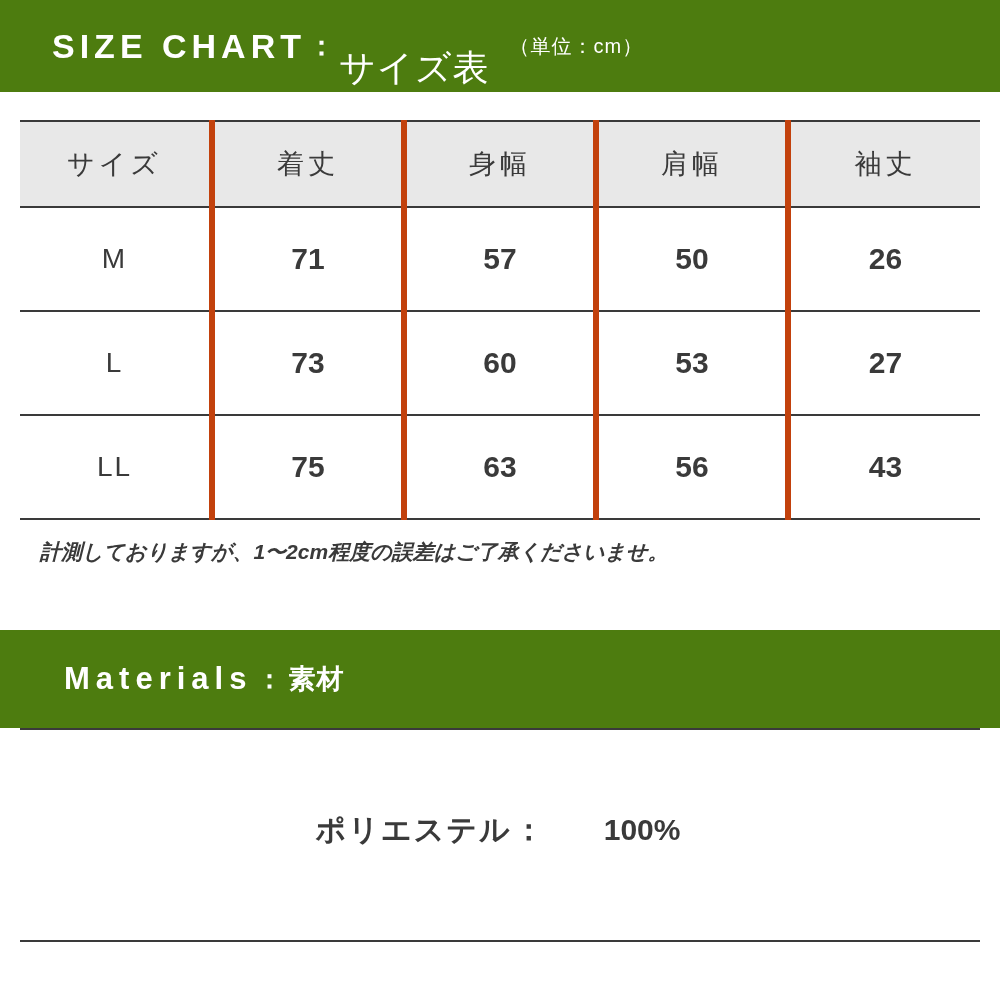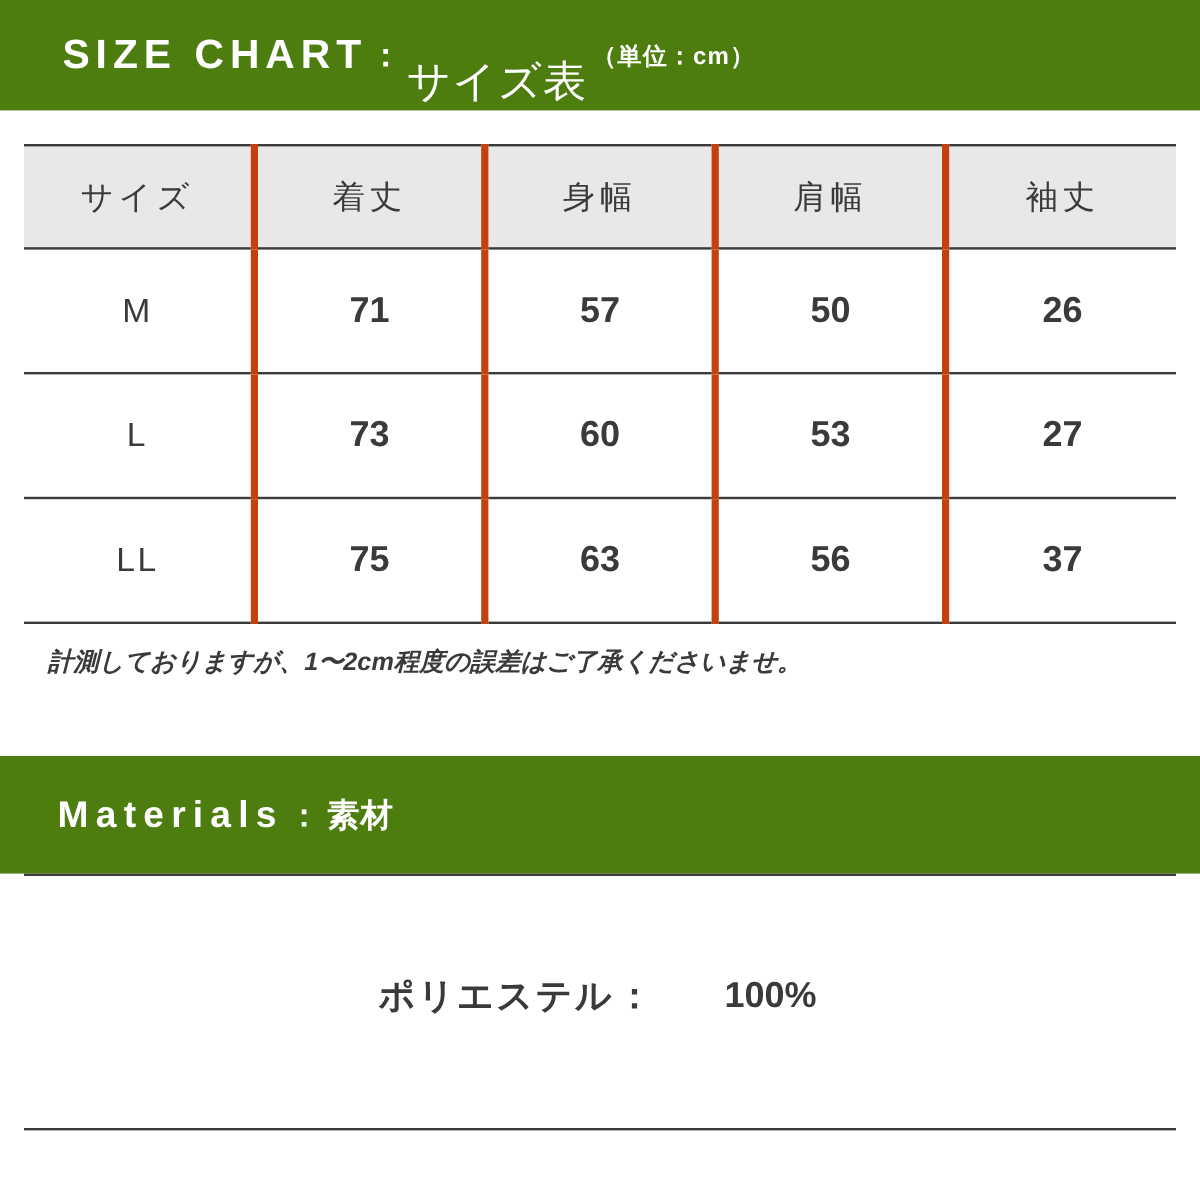--- a/index.html
+++ b/index.html
@@ -43,22 +43,22 @@
     margin: 0 4px 0 2px;
   }
   .band-size .title-jp {
     font-size: 36px;
     font-weight: normal;
     letter-spacing: 1px;
     margin-top: 44px;
   }
   .band-size .unit {
     font-size: 20px;
-    font-weight: bold;
-    margin-left: 4px;
+    font-weight: normal;
+    margin-left: 20px;
     letter-spacing: 1px;
   }
 
   
   .table-wrap {
     padding: 28px 20px 0 20px;
     box-sizing: border-box;
   }
   table.size-table {
     width: 960px;
@@ -115,21 +115,21 @@
     font-style: italic;
   }
 
   
   .band-materials {
     position: absolute;
     left: 0;
     top: 630px;
     width: 1000px;
     height: 98px;
-    padding-left: 48px;
+    padding-left: 64px;
     text-align: center;
   }
   .band-materials .title-en {
     font-size: 31px;
     font-weight: bold;
     letter-spacing: 6px;
   }
   .band-materials .colon {
     font-size: 26px;
     font-weight: bold;
@@ -221,21 +221,21 @@
           <td>73</td>
           <td>60</td>
           <td>53</td>
           <td>27</td>
         </tr>
         <tr>
           <td class="label">LL</td>
           <td>75</td>
           <td>63</td>
           <td>56</td>
-          <td>37</td>
+          <td>43</td>
         </tr>
       </tbody>
     </table>
   </div>
 
   <div class="note">
     <span class="line indent">計測しておりますが、1〜2cm程度の誤差はご了承くださいませ。</span>
   </div>
 
   <div class="band band-materials">

